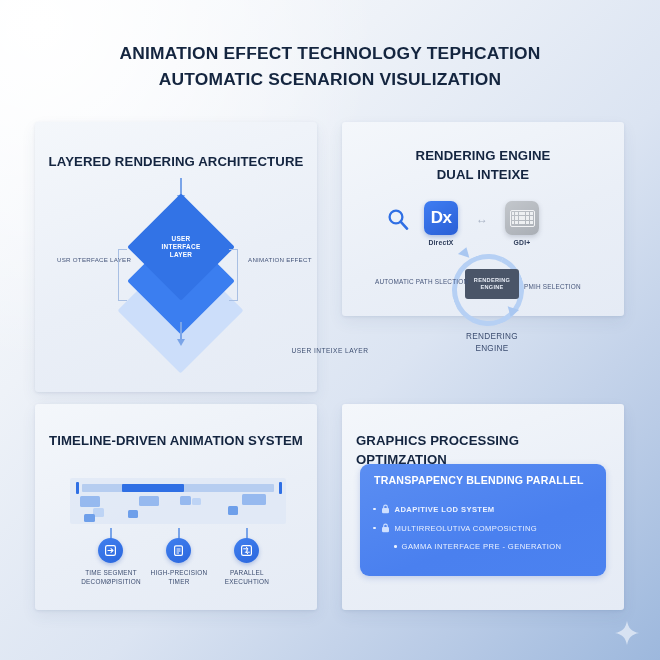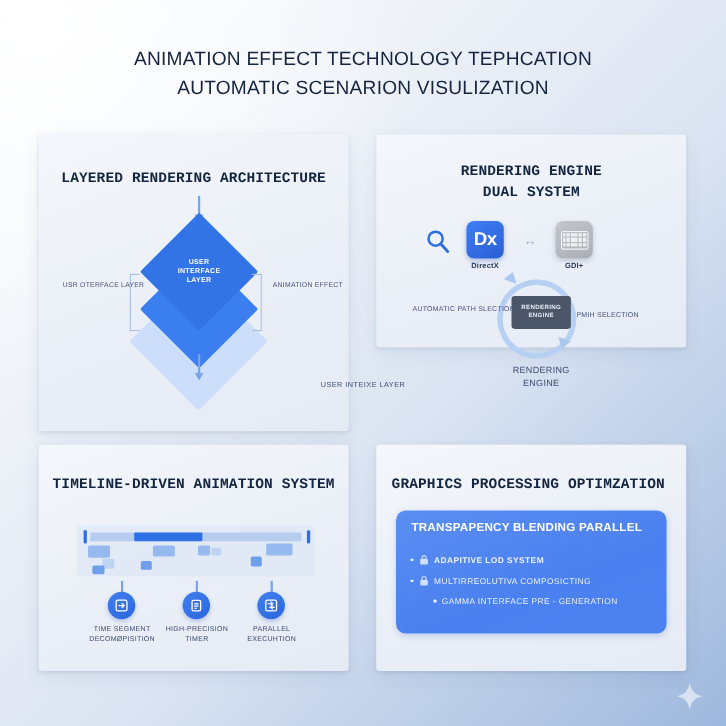--- a/index.html
+++ b/index.html
@@ -10,31 +10,30 @@
       radial-gradient(circle at 6% 4%, #ffffff 0%, rgba(255,255,255,0) 38%),
       linear-gradient(135deg,#fbfcfe 0%, #eef2f8 30%, #dbe4f2 58%, #b9cbe6 82%, #9db8dd 100%);
     position:relative;
   }
   .stage{position:absolute;inset:0;}
 
   
   .title{
     position:absolute;left:0;right:0;top:40px;
     text-align:center;color:#14253f;
-    font-weight:normal;font-size:17.4px;letter-spacing:.2px;line-height:26px;
+    font-weight:bold;font-size:17.4px;letter-spacing:.2px;line-height:26px;
   }
   .title .l2{display:block;}
 
   
   .panel{
     position:absolute;background:#eef2f8;
     border-radius:3px;
     box-shadow:0 1px 3px rgba(40,70,120,.10), 0 6px 16px rgba(40,70,120,.07);
     background-image:linear-gradient(160deg,#f4f7fb 0%, #eaeff7 55%, #e5ebf5 100%);
-    font-family:Liberation Mono, monospace;
   }
   #p1{left:35px;top:122px;width:282px;height:270px;}
   #p2{left:342px;top:122px;width:282px;height:194px;}
   #p3{left:35px;top:404px;width:282px;height:206px;}
   #p4{left:342px;top:404px;width:282px;height:206px;}
 
   .p-head{
     position:absolute;left:0;right:0;text-align:center;
     color:#142540;font-weight:bold;font-size:13.2px;letter-spacing:.1px;line-height:19px;
   }
@@ -231,21 +230,21 @@
   <div class="bracket" id="br-l"></div>
   <div class="bracket" id="br-r"></div>
   <div class="side-lbl" id="sl-l">USR OTERFACE LAYER</div>
   <div class="side-lbl" id="sl-r">ANIMATION EFFECT</div>
   <div class="arrow-down" id="a2"></div>
   <div id="p1-bottom">USER INTEIXE LAYER</div>
 
   <div class="panel" id="p2">
     <div class="p-head">
       <span>RENDERING ENGINE</span><br>
-      <span>DUAL SYSTEM</span>
+      <span>DUAL INTEIXE</span>
     </div>
   </div>
 
   <div id="mag">
     <svg width="22" height="22" viewBox="0 0 22 22">
       <circle cx="9" cy="9" r="6.4" fill="none" stroke="#2f6fe4" stroke-width="2.3"></circle>
       <line x1="13.6" y1="13.6" x2="20" y2="20.6" stroke="#2f6fe4" stroke-width="2.6" stroke-linecap="round"></line>
     </svg>
   </div>
 

